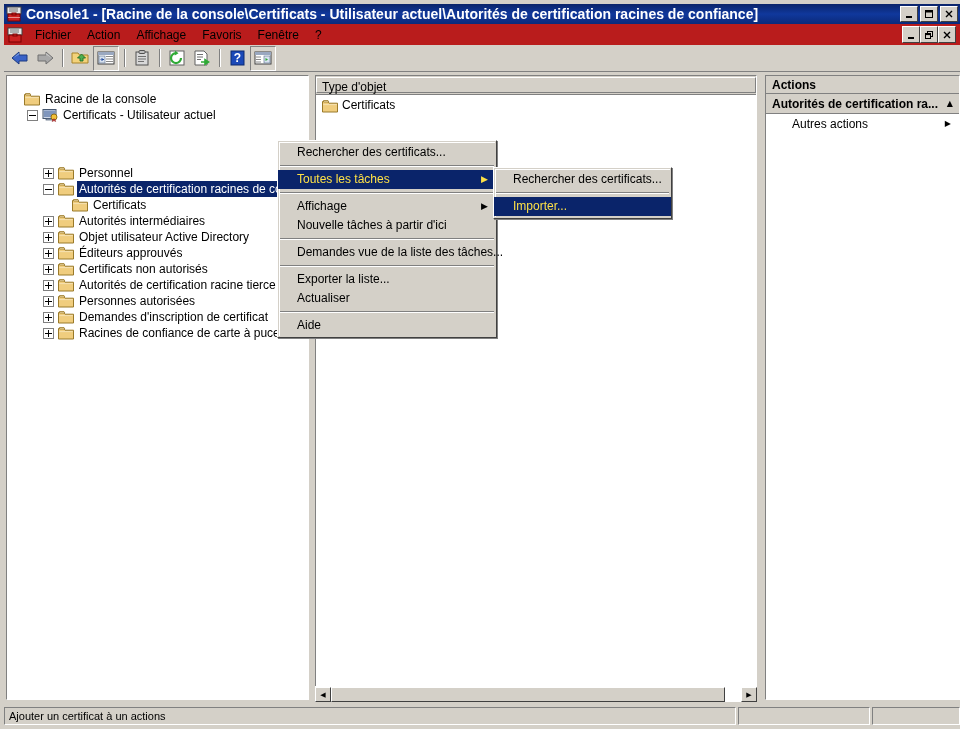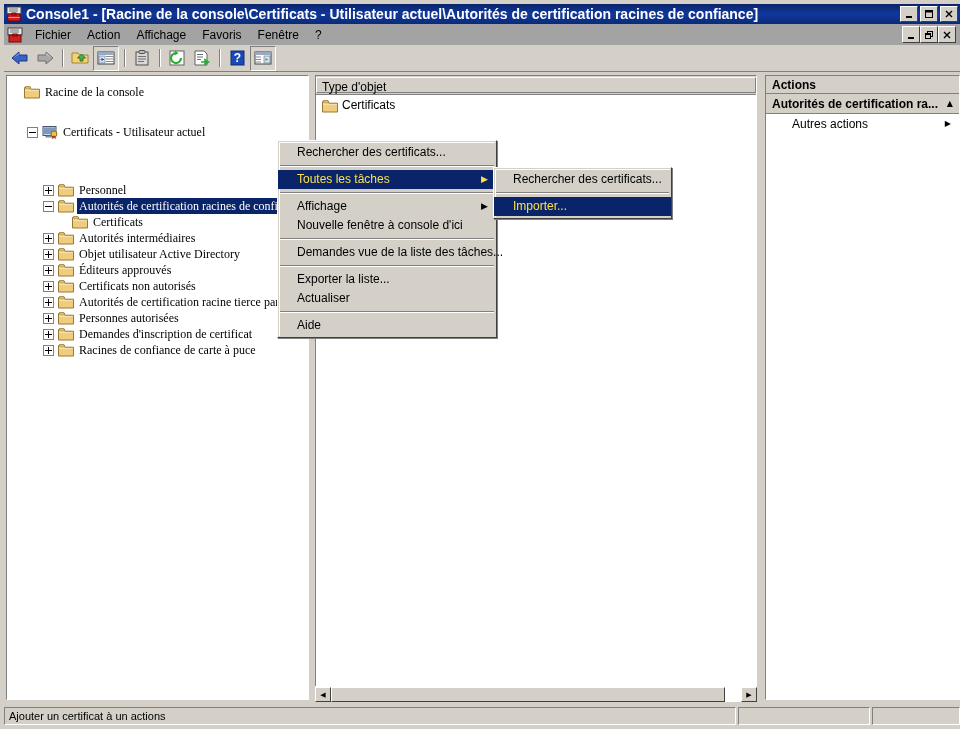--- a/index.html
+++ b/index.html
@@ -68,21 +68,21 @@
   }
   .winbtn .g { position: absolute; left: 0; right: 0; top: 0; bottom: 0;
     display: flex; align-items: center; justify-content: center;
     font-family: "DejaVu Sans", sans-serif; font-size: 9px; }
 
   
   .menubar {
     position: absolute;
     left: 2px; top: 22px;
     width: 956px; height: 21px;
-    background: #a3a3a3;
+    background: #b91c1c;
     display: flex;
     align-items: center;
     box-sizing: border-box;
   }
   .menubar-icon {
     width: 16px; height: 16px;
     margin: 0 4px 0 3px;
     flex: 0 0 auto;
     position: relative;
   }
@@ -154,24 +154,23 @@
     overflow: hidden;
   }
 
   
   #tree-pane {
     left: 2px;
     width: 303px;
     height: 625px;
   }
   .tree {
-    padding: 8px 0 0 4px;
+    padding: 15px 0 0 4px;
     font-size: 12px;
     white-space: nowrap;
-    font-family: Liberation Serif, serif;
   }
   .tree-row {
     display: flex;
     align-items: center;
     height: 16px;
     line-height: 16px;
     white-space: nowrap;
     cursor: default;
   }
   .tree-row .lbl { padding: 0 2px; }
@@ -601,21 +600,21 @@
             <span class="nub"></span>
             <span class="folder">
               <svg width="16" height="14" viewBox="0 0 16 14">
                 <path d="M0.5,2.5 L5.5,2.5 L7,4.2 L15.5,4.2 L15.5,13 L0.5,13 Z" fill="#f0cd7e" stroke="#9a7a2a" stroke-width="1" stroke-linejoin="round"></path>
                 <path d="M1.5,1.5 L6,1.5 L6.8,3 L1.5,3 Z" fill="#fae8bc" stroke="#9a7a2a" stroke-width="0.8" stroke-linejoin="round"></path>
                 <path d="M1.2,5.2 L14.8,5.2 L14.8,6.1 L1.2,6.1 Z" fill="#ffffff" opacity="0.45"></path>
               </svg>
             </span>
             <span class="lbl">Racine de la console</span>
           </div>
-          <div class="tree-row" style="padding-left: 16px; margin-top: 24px;">
+          <div class="tree-row" style="padding-left: 16px;">
             <span class="expander"></span>
             <span class="folder">
               <svg width="16" height="14" viewBox="0 0 16 14">
                 <rect x="1" y="1.5" width="13" height="9" fill="#cfd8e8" stroke="#45566e" stroke-width="1"></rect>
                 <rect x="2" y="2.5" width="11" height="6.5" fill="#7f96bd"></rect>
                 <rect x="4" y="10.5" width="7" height="1.5" fill="#9aa8bd" stroke="#45566e" stroke-width="0.7"></rect>
                 <circle cx="12" cy="9" r="3" fill="#f2c13a" stroke="#8a6710" stroke-width="0.9"></circle>
                 <path d="M11,11.2 L10.2,13.5 L12,12.6 L13.6,13.5 L12.9,11.2 Z" fill="#e04a4a" stroke="#8a1f1f" stroke-width="0.6"></path>
               </svg>
             </span>
@@ -784,21 +783,21 @@
     </div>
 
   </div>
 
   <div class="ctxmenu" id="ctx-main">
       <div class="mi"><span>Rechercher des certificats...</span></div>
       <div class="msep"></div>
       <div class="mi hl"><span>Toutes les tâches</span><span class="arrow">▶</span></div>
       <div class="msep"></div>
       <div class="mi"><span>Affichage</span><span class="arrow">▶</span></div>
-      <div class="mi"><span>Nouvelle fenêtre à console d'ici</span></div>
+      <div class="mi"><span>Nouvelle tâches à partir d'ici</span></div>
       <div class="msep"></div>
       <div class="mi"><span>Demandes vue de la liste des tâches...</span></div>
       <div class="msep"></div>
       <div class="mi"><span>Exporter la liste...</span></div>
       <div class="mi"><span>Actualiser</span></div>
       <div class="msep"></div>
       <div class="mi"><span>Aide</span></div>
     </div>
   <div class="ctxmenu" id="ctx-sub">
       <div class="mi"><span>Rechercher des certificats...</span></div>

